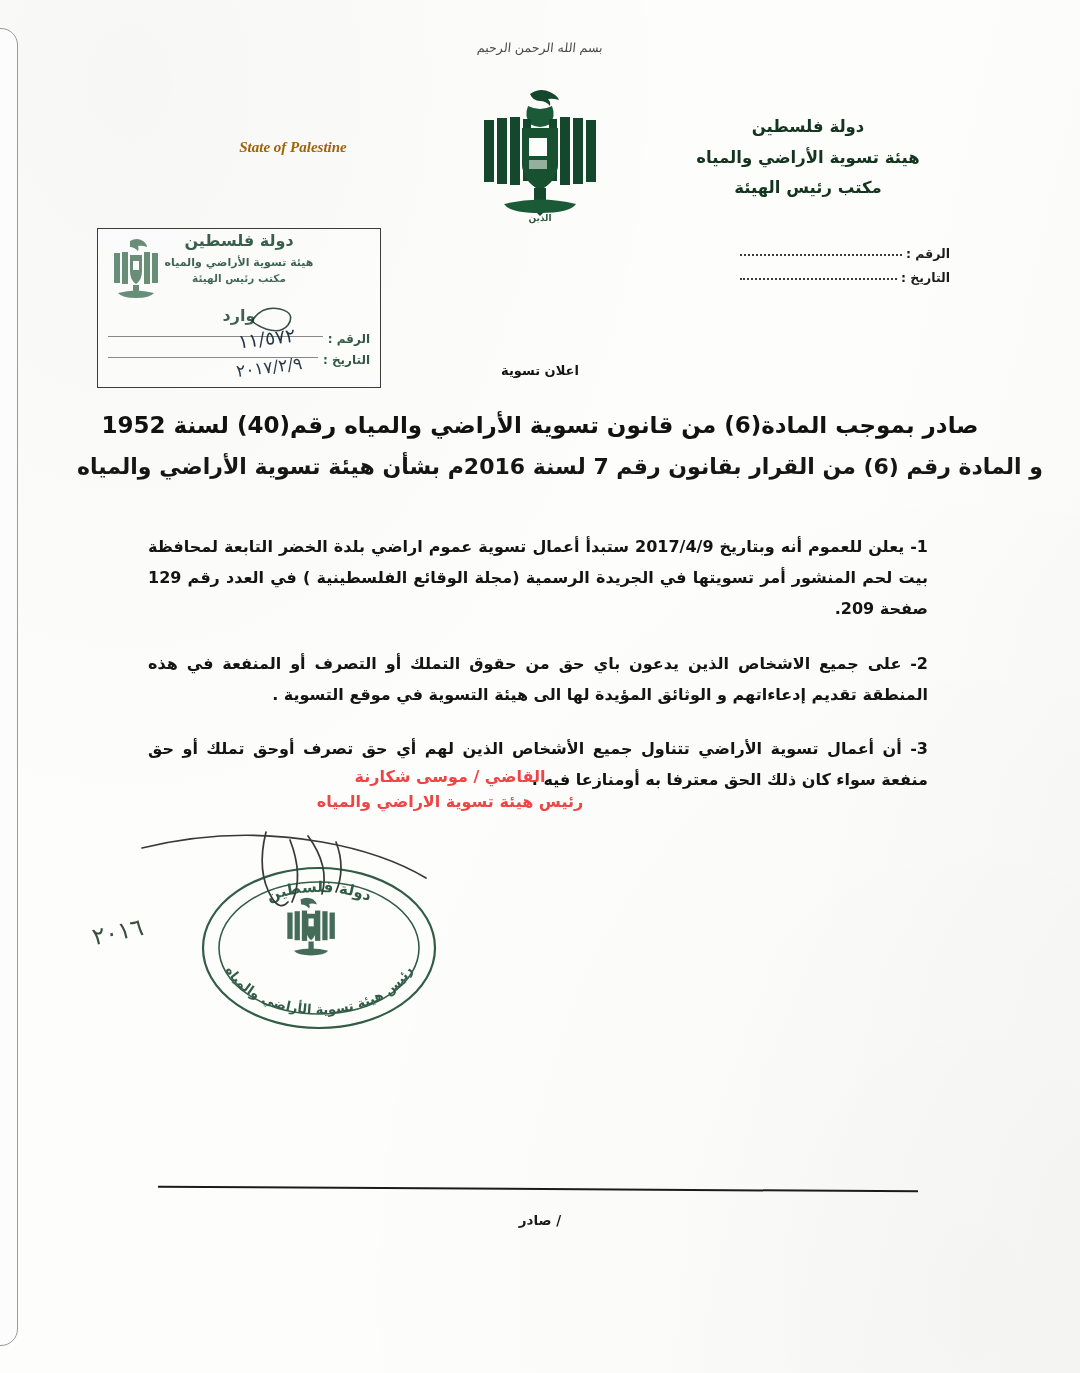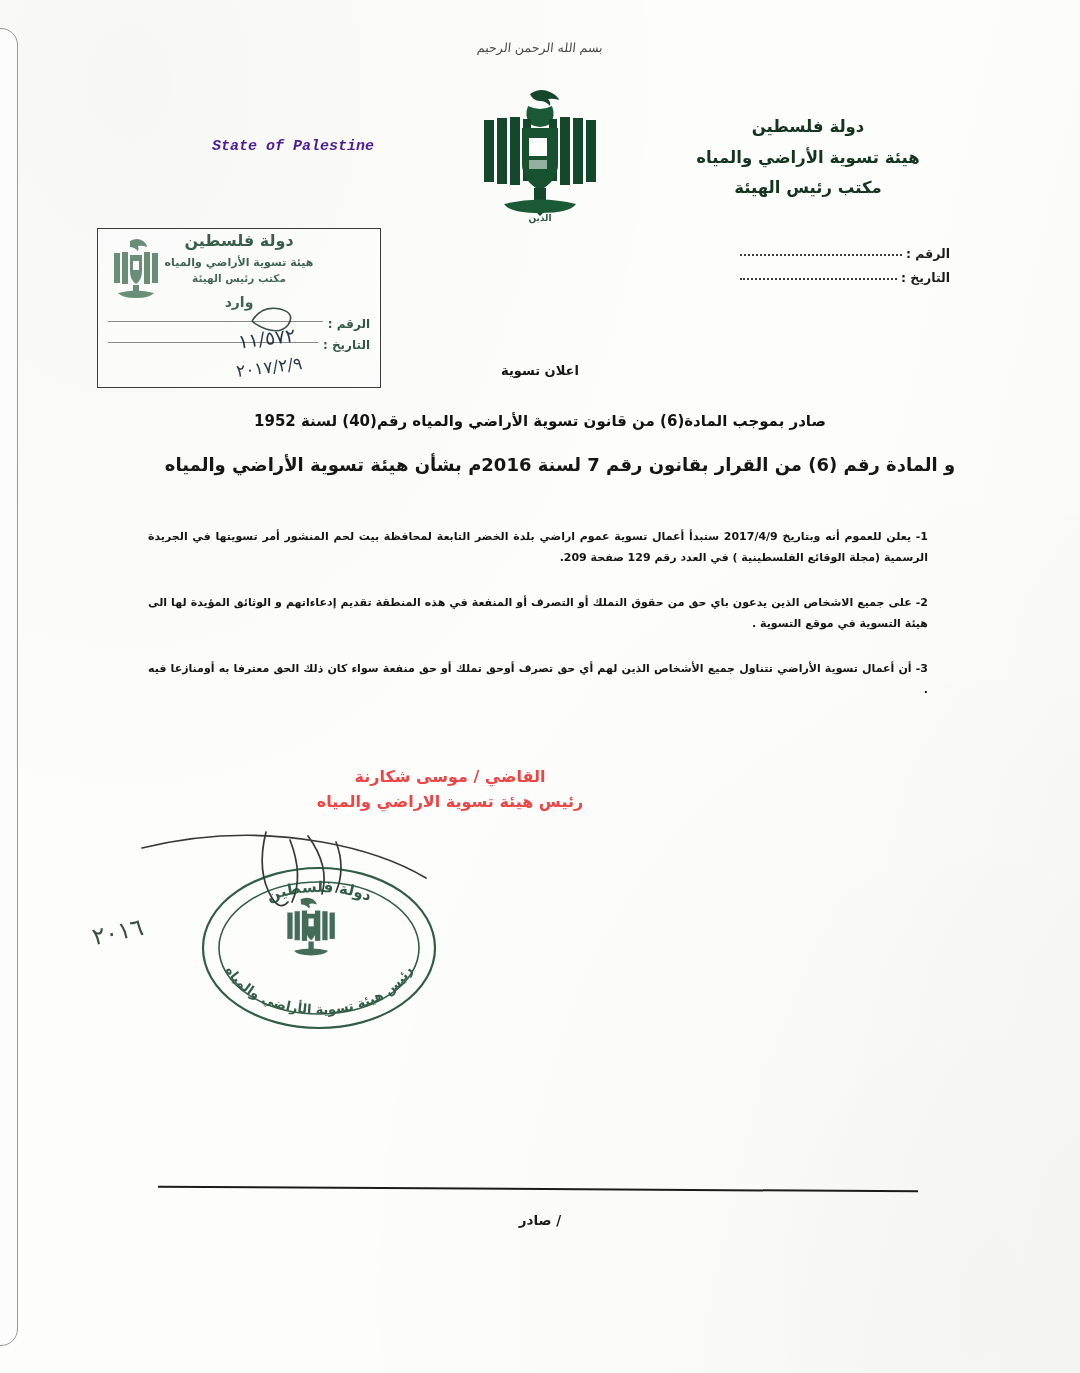--- a/index.html
+++ b/index.html
@@ -96,25 +96,25 @@
     position: absolute;
     top: 132px;
     left: 128px;
     width: 330px;
     text-align: center;
     direction: ltr;
     line-height: 2.0;
   }
   #header-en .ln {
     display: block;
-    font-family: Liberation Mono, monospace;
+    font-family: Liberation Serif, serif;
     font-style: italic;
     font-weight: bold;
     font-size: 15px;
-    color: #4c1d95;
+    color: #a16207;
   }
 
   
   #ref-fields {
     position: absolute;
     top: 246px;
     right: 130px;
     width: 210px;
     direction: rtl;
   }
@@ -165,23 +165,23 @@
   }
   #inbox-stamp .st-l3 {
     text-align: center;
     font-size: 10.5px;
     font-weight: bold;
     margin-top: 3px;
     opacity: 0.78;
   }
   #inbox-stamp .st-l4 {
     text-align: center;
-    font-size: 14px;
-    font-weight: bold;
-    margin-top: 10px;
+    font-size: 16px;
+    font-weight: bold;
+    margin-top: 22px;
     opacity: 0.8;
   }
   #inbox-stamp .st-row {
     display: flex;
     align-items: center;
     gap: 5px;
     font-size: 12px;
     font-weight: bold;
     margin: 7px 10px 0 10px;
     opacity: 0.85;
@@ -219,44 +219,44 @@
     top: 363px; left: 0; right: 0;
     text-align: center;
     font-size: 13px;
     font-weight: bold;
     color: #141414;
   }
   #subtitle-1 {
     position: absolute;
     top: 412px; left: 0; right: 0;
     text-align: center;
-    font-size: 15px;
+    font-size: 23px;
     font-weight: bold;
     color: #121212;
   }
   #subtitle-2 {
     position: absolute;
     top: 454px; left: 16px; right: 0;
     text-align: center;
-    font-size: 18px;
+    font-size: 22px;
     font-weight: bold;
     color: #161616;
     padding-left: 24px;
   }
 
   
   #clauses {
     position: absolute;
     top: 515px;
     right: 152px;
     width: 780px;
     direction: rtl;
   }
   .clause {
-    font-size: 11px;
+    font-size: 16px;
     font-weight: bold;
     line-height: 1.95;
     color: #141414;
     text-align: justify;
     margin-bottom: 23px;
   }
 
   
   #signature {
     position: absolute;

